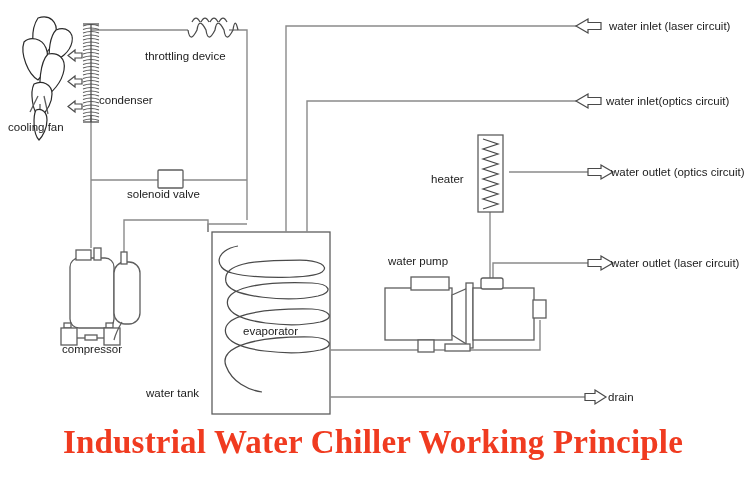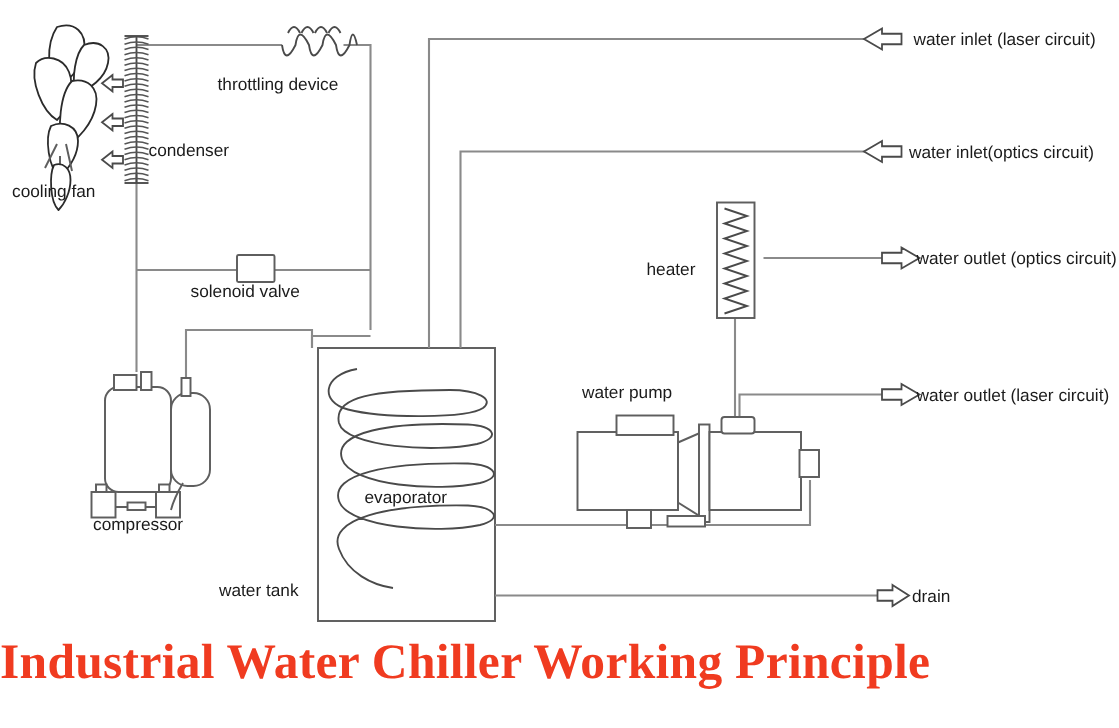--- a/index.html
+++ b/index.html
@@ -65,21 +65,21 @@
     fill: #ffffff;
     stroke: #2b2b2b;
     stroke-width: 1.2;
     stroke-linejoin: round;
   }
   #title-bar {
     position: absolute;
     left: 0;
     top: 424px;
     width: 746px;
-    text-align: left;
+    text-align: center;
     font-family: "Liberation Serif", serif;
     font-size: 33px;
     font-weight: 700;
     color: #f03b20;
     letter-spacing: 0.2px;
     white-space: nowrap;
   }
 </style>
 </head>
 <body>

